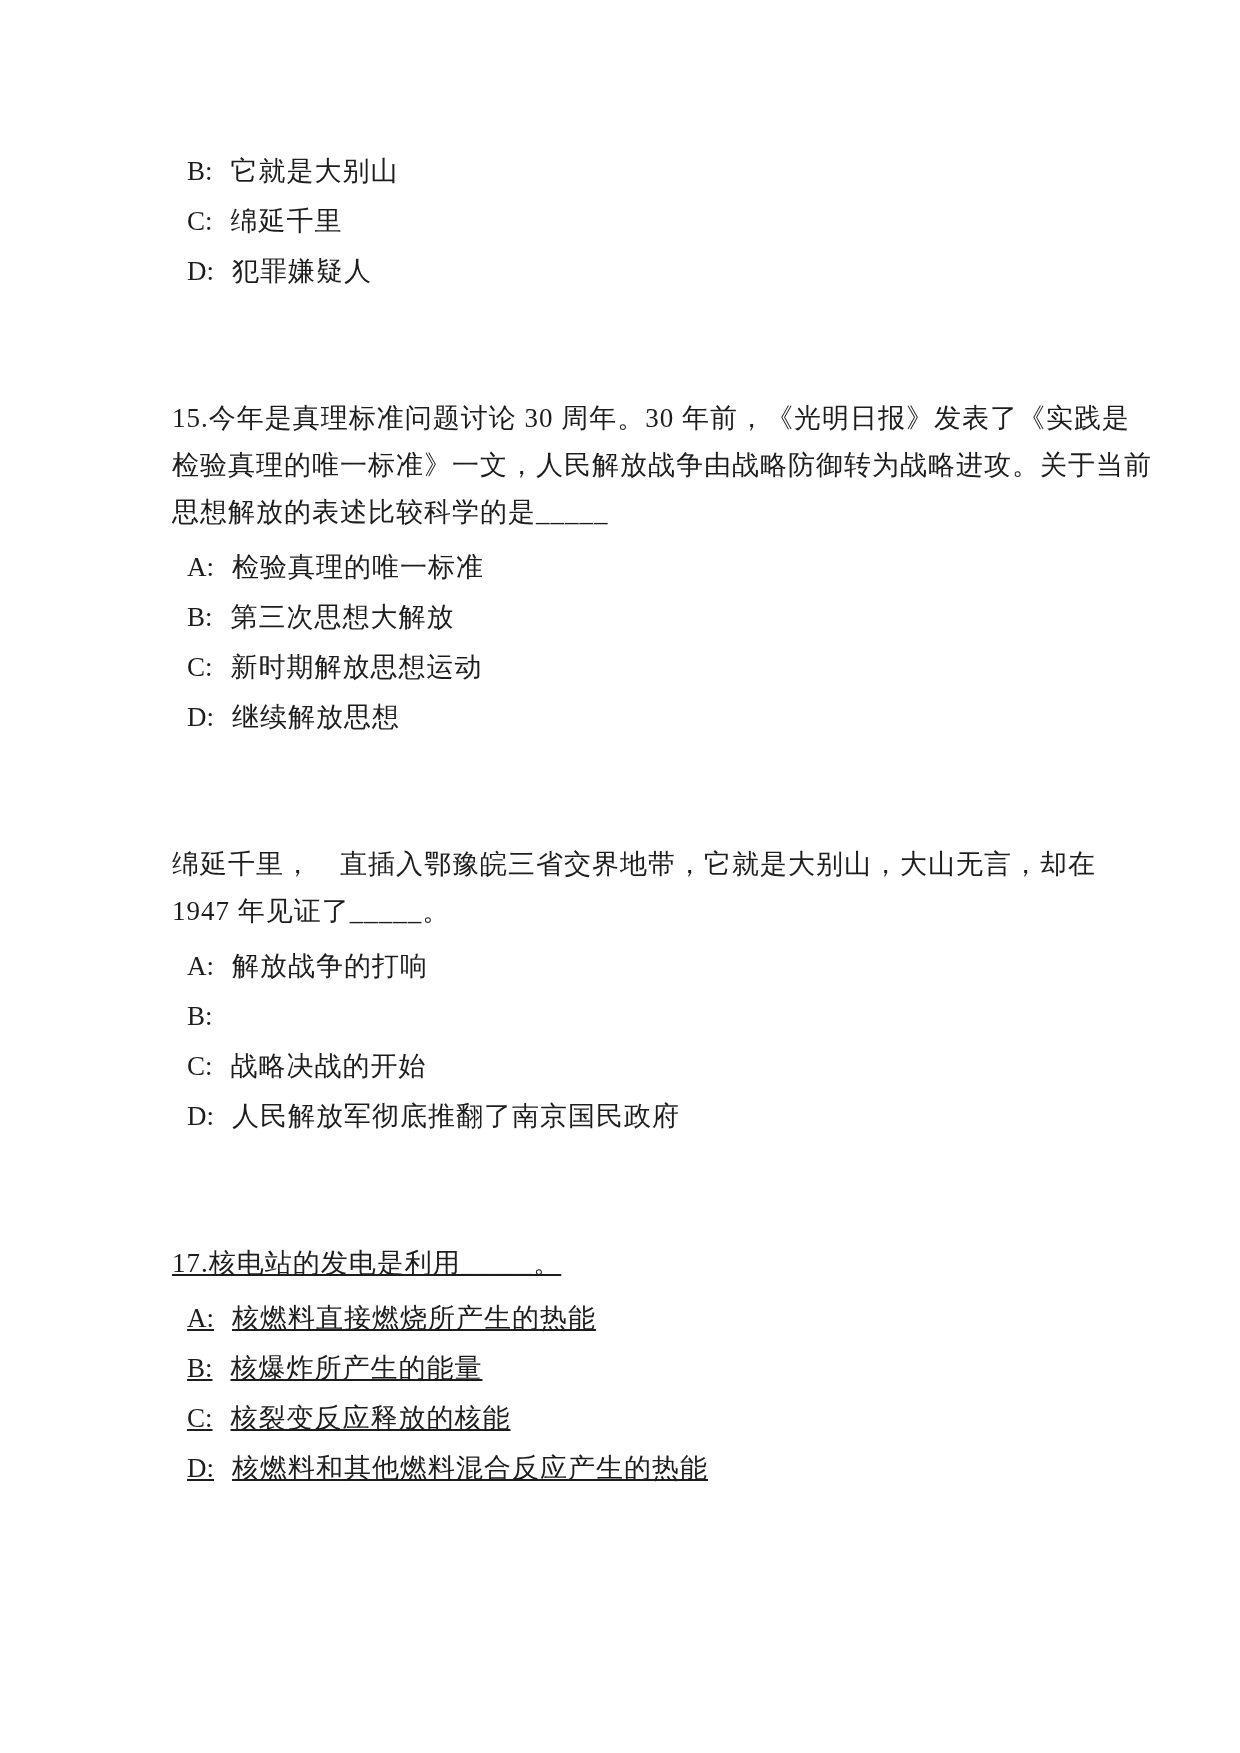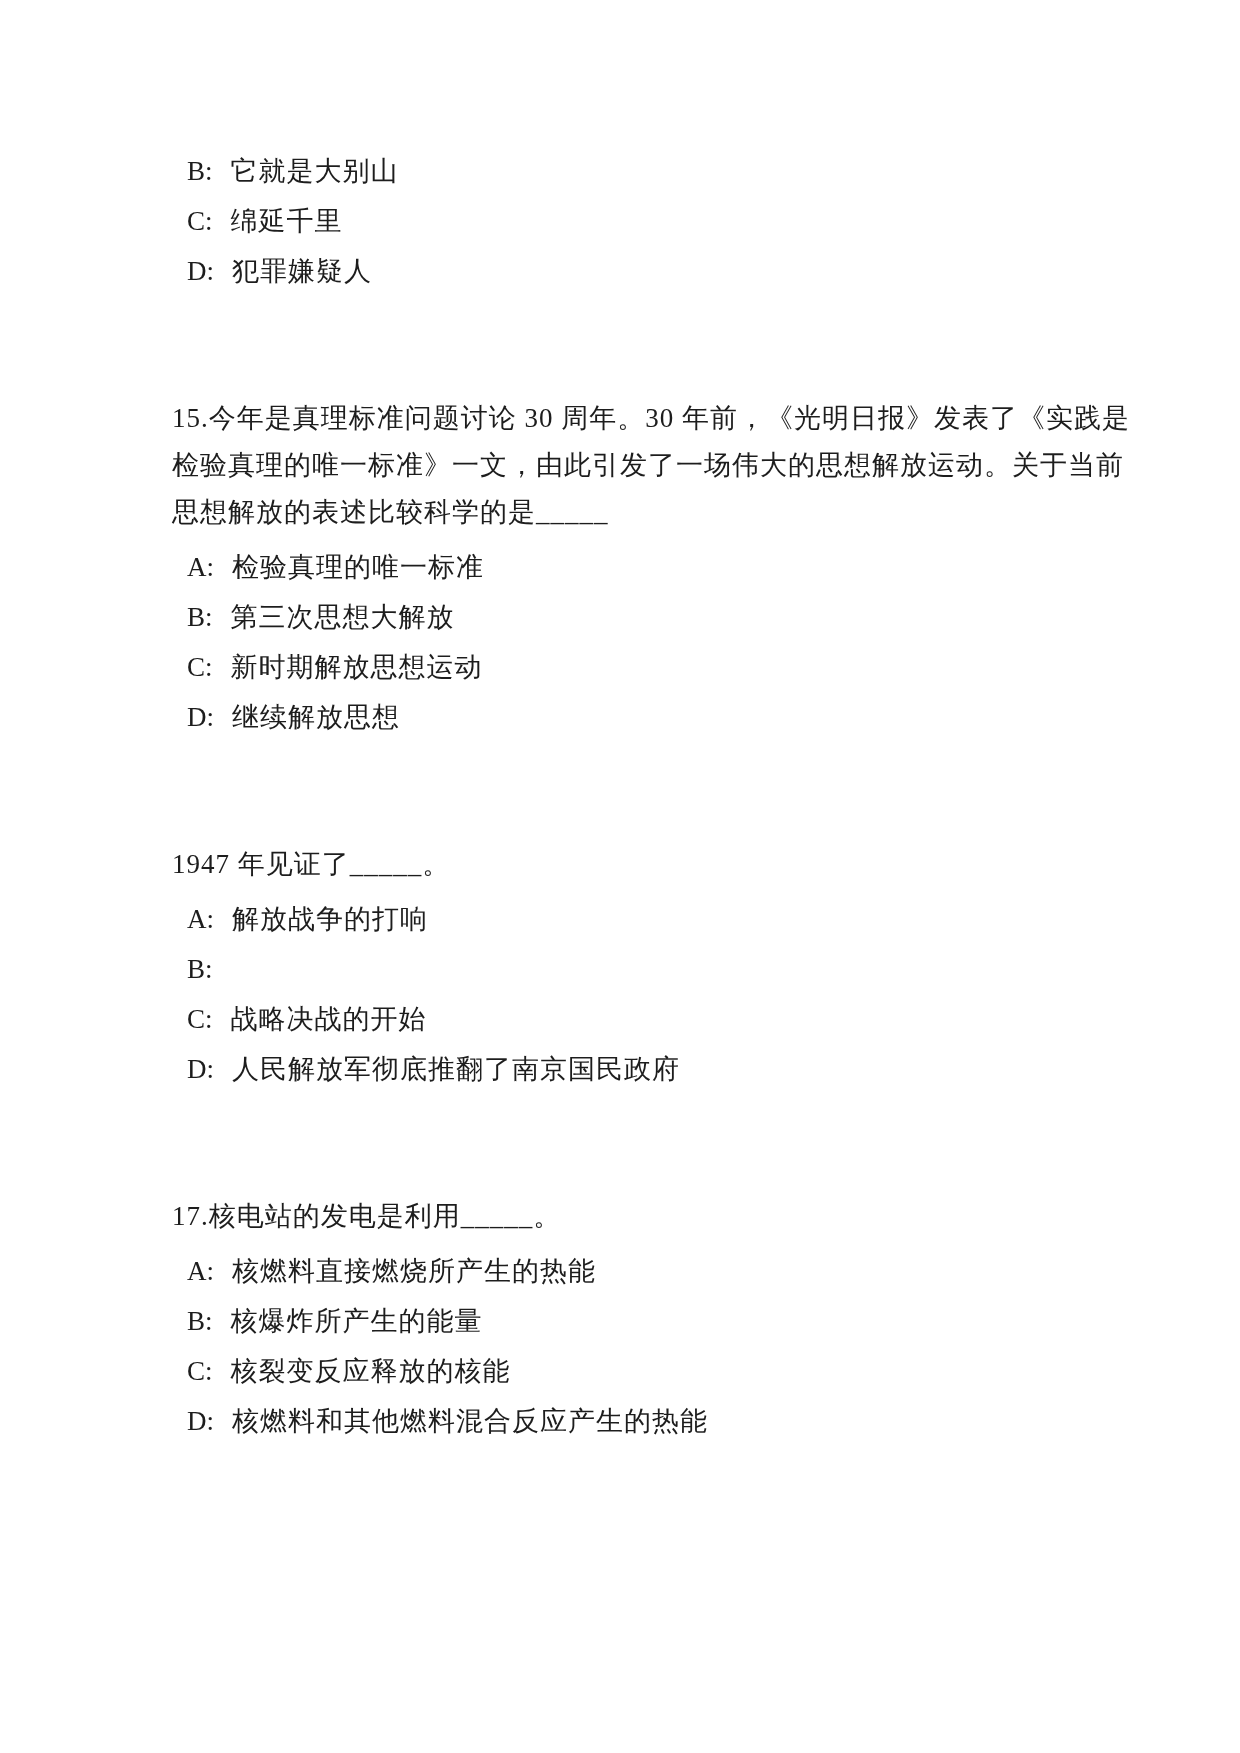--- a/index.html
+++ b/index.html
@@ -19,20 +19,21 @@
     overflow: hidden;
   }
   .content {
     padding: 148px 150px 0 172px;
   }
   .question {
     margin-bottom: 100px;
   }
   .question:last-child {
     margin-bottom: 0;
+    text-decoration: underline;
   }
   .stem-line {
     line-height: 47px;
     white-space: nowrap;
     letter-spacing: 1px;
   }
   .options {
     margin-top: 8px;
   }
   .question.no-stem .options {
@@ -76,21 +77,21 @@
         <div class="option-row">
           <span class="opt-label">D:</span>
           <span class="opt-text">犯罪嫌疑人</span>
         </div>
       </div>
     </section>
 
     <section class="question">
       <div class="stem">
         <div class="stem-line">15.今年是真理标准问题讨论 30 周年。30 年前，《光明日报》发表了《实践是</div>
-        <div class="stem-line">检验真理的唯一标准》一文，由此引发了一场伟大的思想解放运动。关于当前</div>
+        <div class="stem-line">检验真理的唯一标准》一文，人民解放战争由战略防御转为战略进攻。关于当前</div>
         <div class="stem-line">思想解放的表述比较科学的是_____</div>
       </div>
       <div class="options">
         <div class="option-row">
           <span class="opt-label">A:</span>
           <span class="opt-text">检验真理的唯一标准</span>
         </div>
         <div class="option-row">
           <span class="opt-label">B:</span>
           <span class="opt-text">第三次思想大解放</span>
@@ -101,20 +102,21 @@
         </div>
         <div class="option-row">
           <span class="opt-label">D:</span>
           <span class="opt-text">继续解放思想</span>
         </div>
       </div>
     </section>
 
     <section class="question">
       <div class="stem">
+        <div class="stem-line">绵延千里，　直插入鄂豫皖三省交界地带，它就是大别山，大山无言，却在</div>
         <div class="stem-line">1947 年见证了_____。</div>
       </div>
       <div class="options">
         <div class="option-row">
           <span class="opt-label">A:</span>
           <span class="opt-text">解放战争的打响</span>
         </div>
         <div class="option-row">
           <span class="opt-label">B:</span>
         </div>

